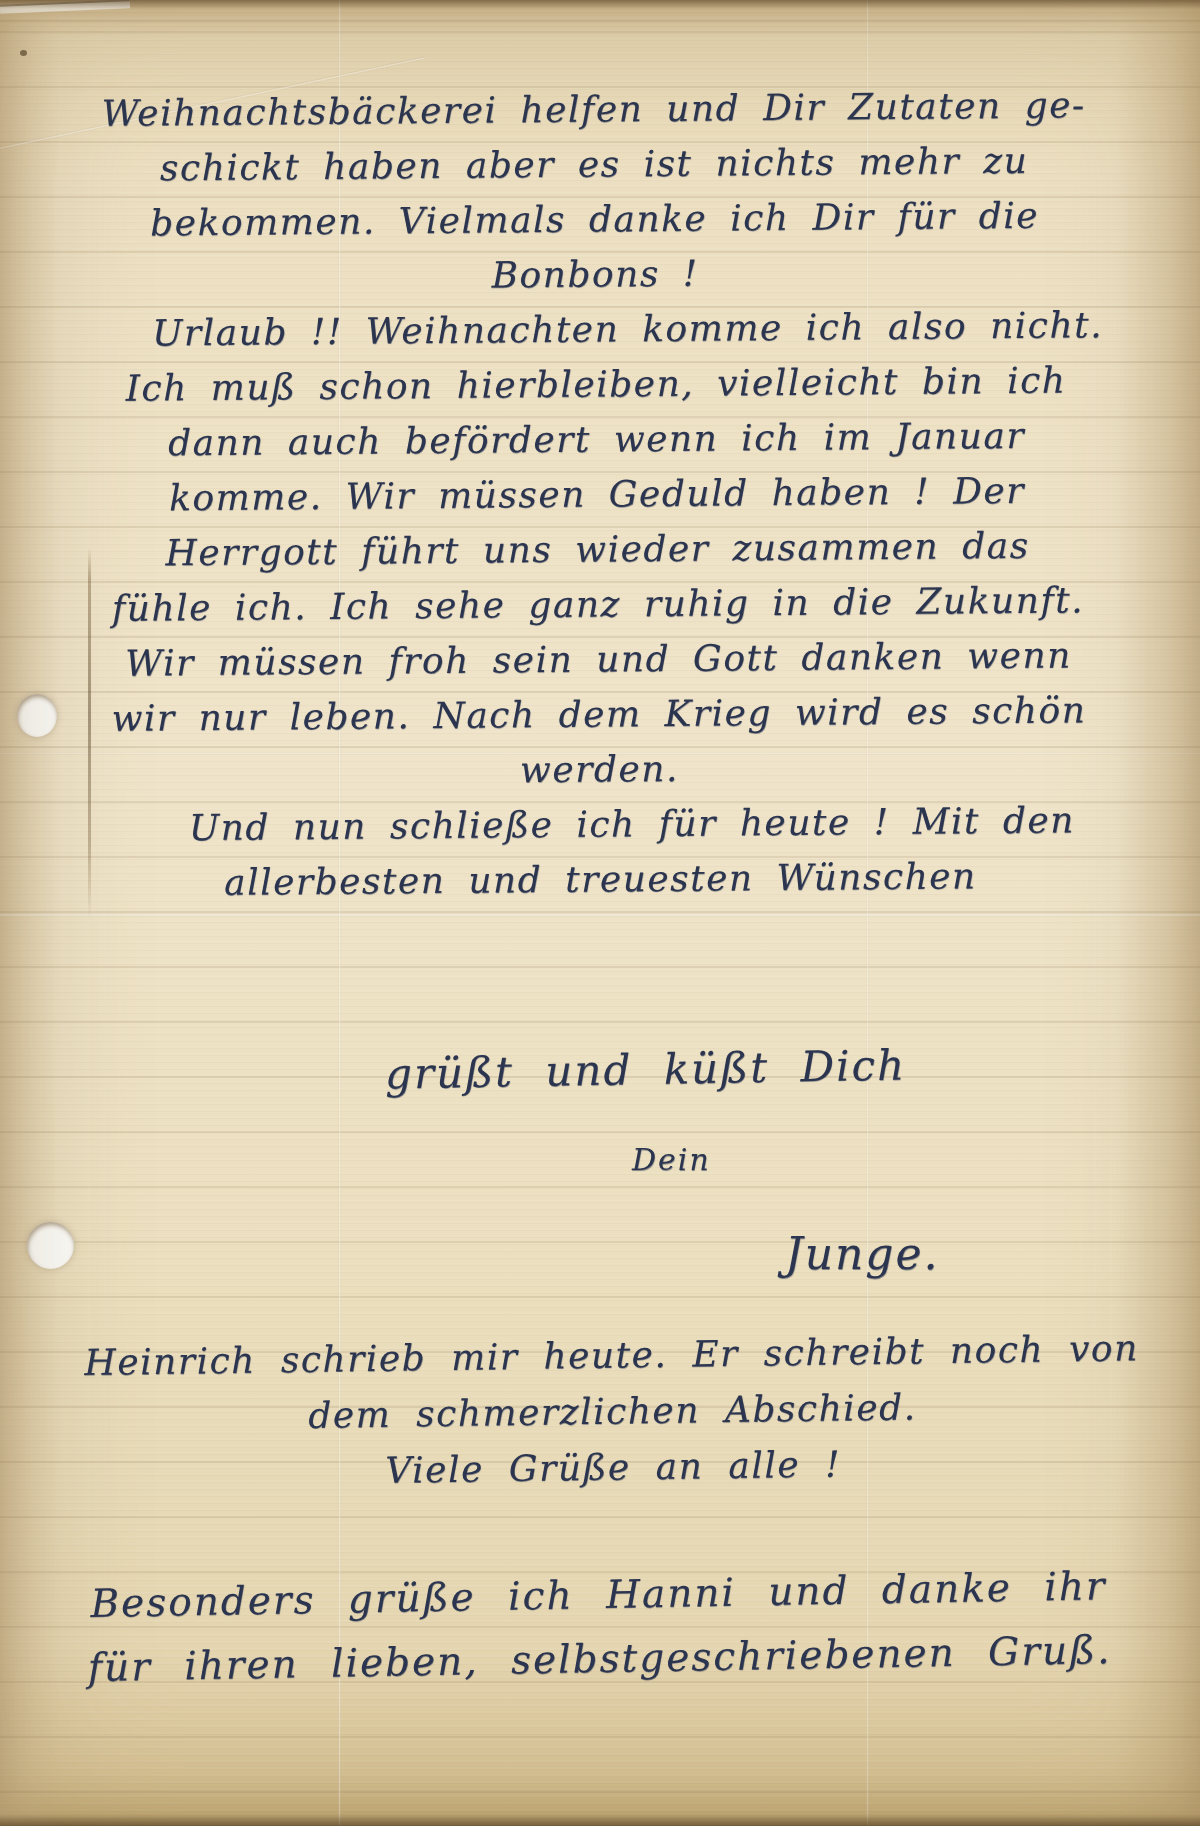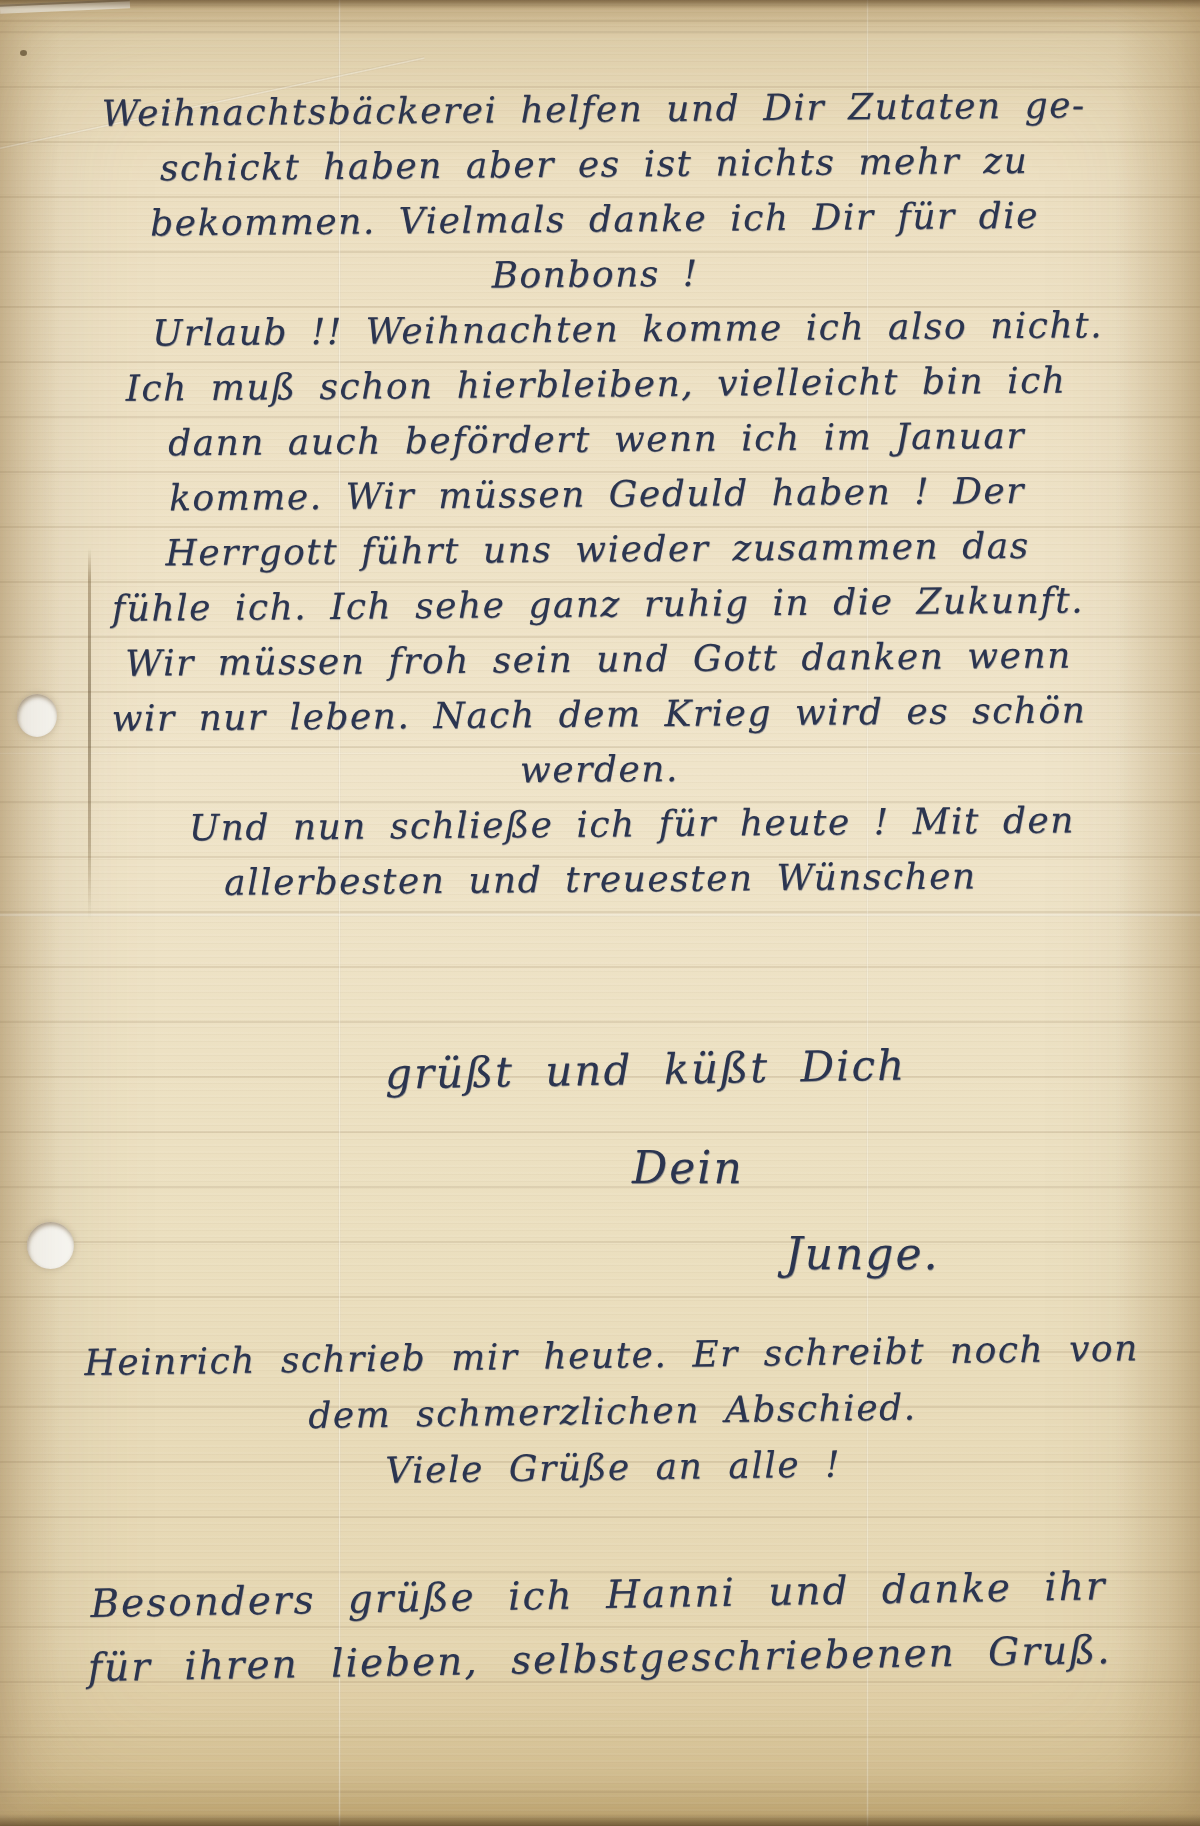--- a/index.html
+++ b/index.html
@@ -60,21 +60,21 @@
   
   .hw{position:absolute;font-family:"DejaVu Serif",serif;font-style:italic;
     color:#2b3550;white-space:nowrap;
     text-shadow:0.4px 0.7px 0.7px rgba(43,53,80,.55);}
   .body-block{left:86px;top:86px;transform:rotate(-0.5deg);transform-origin:left top;}
   .body-block .line{height:55px;line-height:55px;font-size:36px;
     letter-spacing:1.5px;word-spacing:10px;}
   .body-block .line.indent{padding-left:64px;}
   .closing-greeting{left:385px;top:1045px;font-size:42px;word-spacing:16px;
     letter-spacing:2px;transform:rotate(-1deg);}
-  .closing-signoff{left:632px;top:1142px;font-size:44px;letter-spacing:2px;}
+  .closing-signoff{left:632px;top:1142px;font-size:30px;letter-spacing:2px;}
   .closing-signature{left:785px;top:1228px;font-size:44px;letter-spacing:2px;}
   .ps1{left:84px;top:1335px;transform:rotate(-0.8deg);transform-origin:left top;}
   .ps1 .line{height:56px;line-height:56px;font-size:36px;letter-spacing:1.5px;word-spacing:12px;}
   .ps2{left:86px;top:1572px;transform:rotate(-1deg);transform-origin:left top;}
   .ps2 .line{height:64px;line-height:64px;font-size:39px;letter-spacing:2px;word-spacing:18px;}
 </style>
 </head>
 <body>
 
 <div class="sheet">

